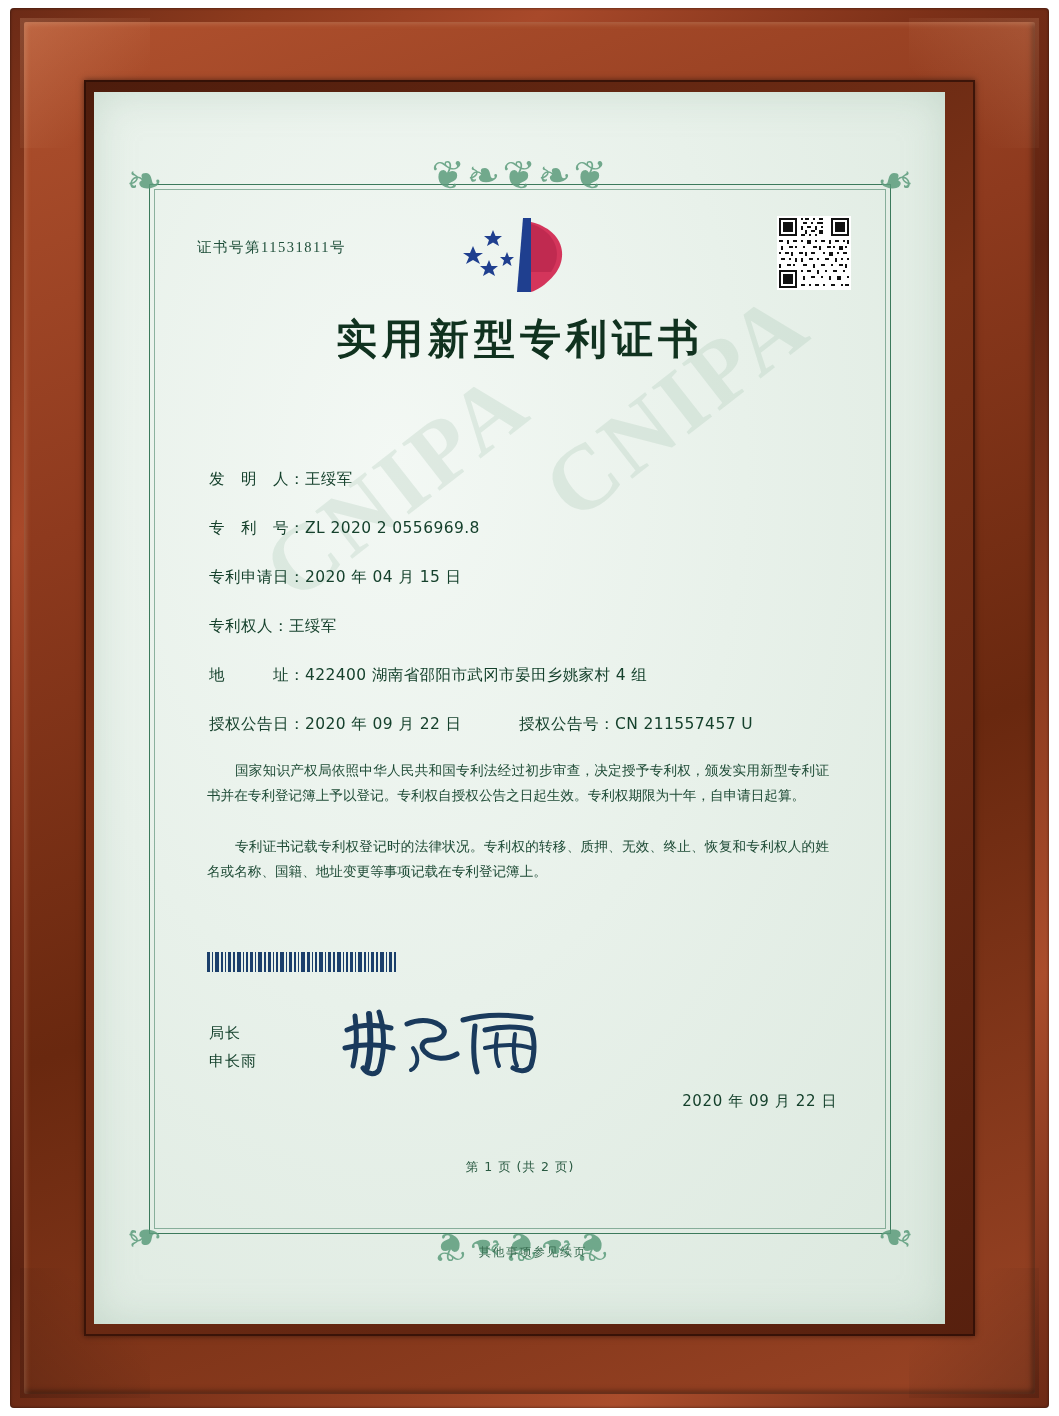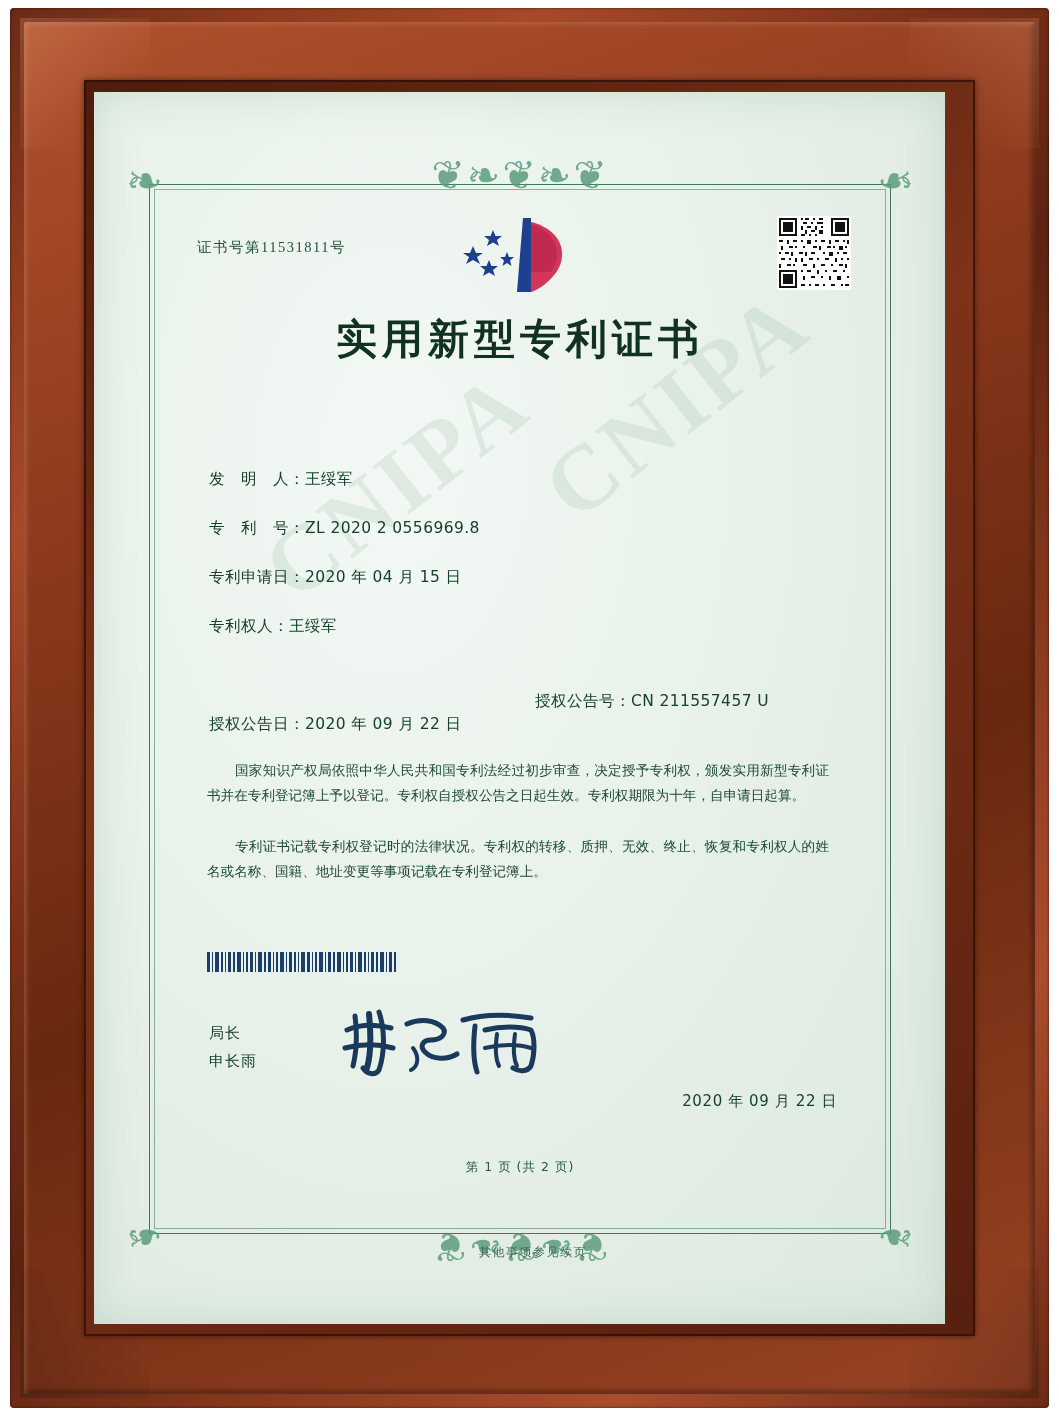--- a/index.html
+++ b/index.html
@@ -200,21 +200,21 @@
     letter-spacing: 0.4px;
   }
 
   #f-name   { top: 236px; }
   #f-inv    { top: 285px; }
   #f-patno  { top: 334px; text-align: center; }
   #f-appdate{ top: 383px; }
   #f-holder { top: 432px; }
   #f-addr   { top: 481px; }
   #f-grant  { top: 530px; }
-  #f-grantno{ top: 507px; left: 370px; margin-left: 16px; }
+  #f-grantno{ top: 530px; left: 370px; }
 
   .para {
     position: absolute;
     left: 58px;
     width: 622px;
     font-size: 13.6px;
     line-height: 25px;
     color: #1d4a35;
     font-family: "DejaVu Sans", sans-serif;
     text-indent: 28px;
@@ -449,20 +449,23 @@
       </div>
       <div class="field" id="f-patno">
         <span class="lbl">专　利　号：</span><span class="val">ZL 2020 2 0556969.8</span>
       </div>
       <div class="field" id="f-appdate">
         <span class="lbl">专利申请日：</span><span class="val">2020 年 04 月 15 日</span>
       </div>
       <div class="field" id="f-holder">
         <span class="lbl">专利权人：</span><span class="val">王绥军</span>
       </div>
+      <div class="field" id="f-addr">
+        <span class="lbl">地　　　址：</span><span class="val">422400 湖南省邵阳市武冈市晏田乡姚家村 4 组</span>
+      </div>
       <div class="field" id="f-grant">
         <span class="lbl">授权公告日：</span><span class="val">2020 年 09 月 22 日</span>
       </div>
       <div class="field" id="f-grantno">
         <span class="lbl">授权公告号：</span><span class="val">CN 211557457 U</span>
       </div>
 
       <div class="para" id="p1">国家知识产权局依照中华人民共和国专利法经过初步审查，决定授予专利权，颁发实用新型专利证书并在专利登记簿上予以登记。专利权自授权公告之日起生效。专利权期限为十年，自申请日起算。</div>
       <div class="para" id="p2">专利证书记载专利权登记时的法律状况。专利权的转移、质押、无效、终止、恢复和专利权人的姓名或名称、国籍、地址变更等事项记载在专利登记簿上。</div>
 

